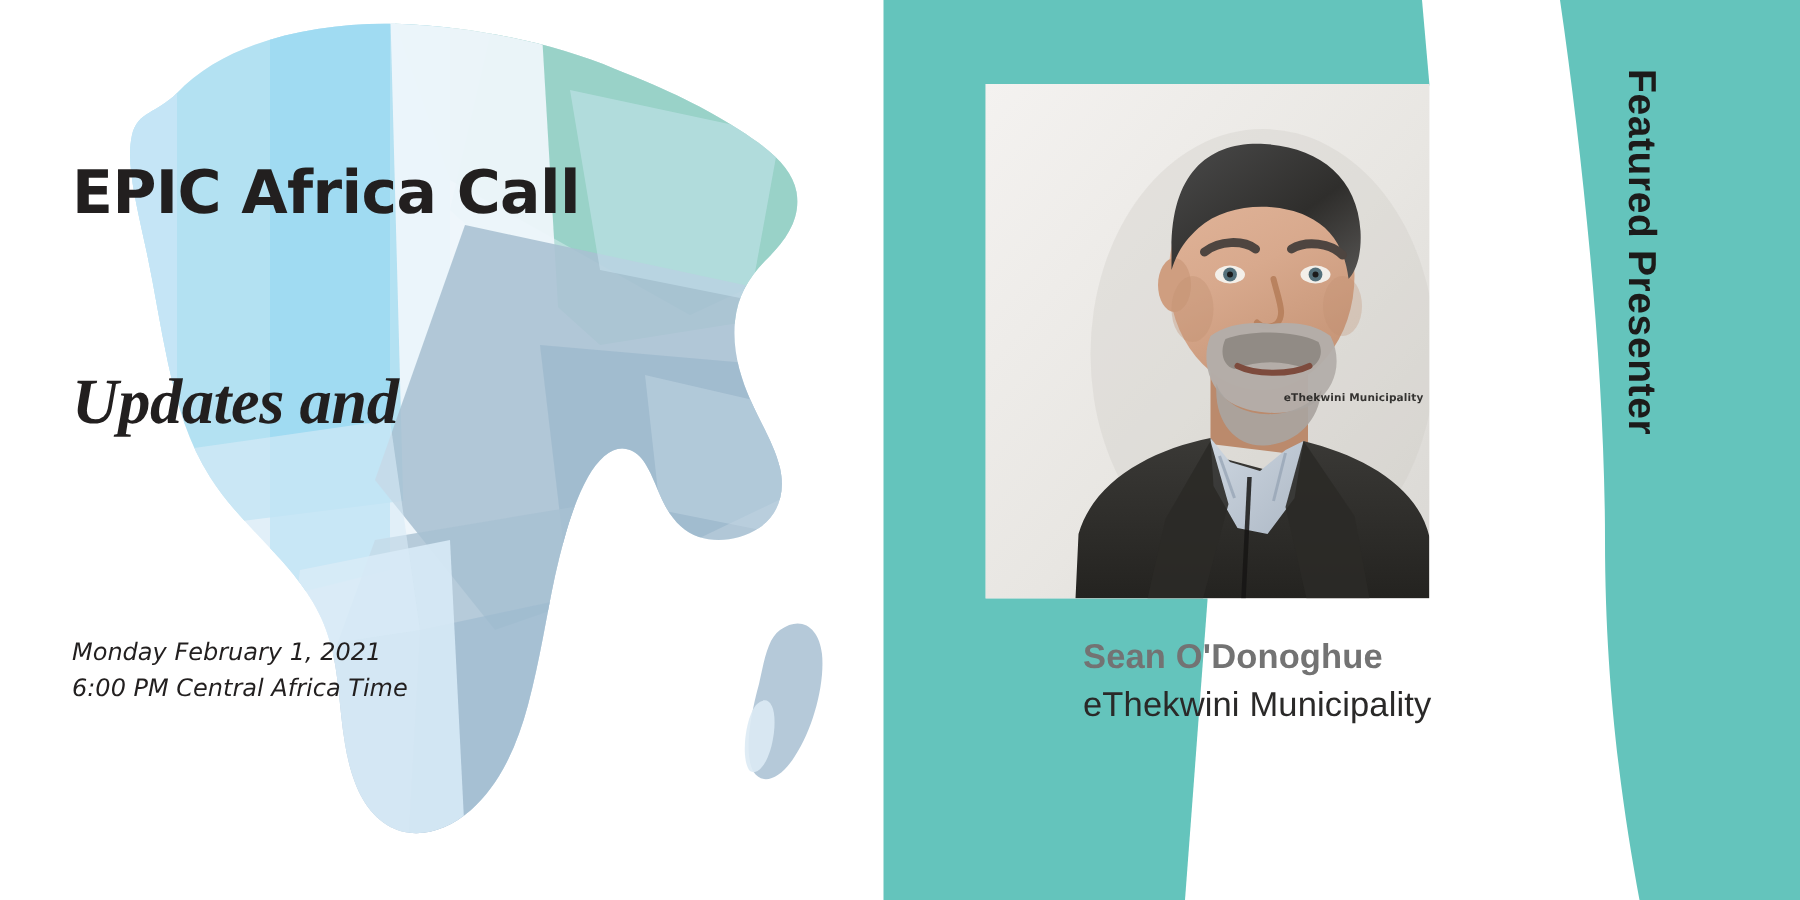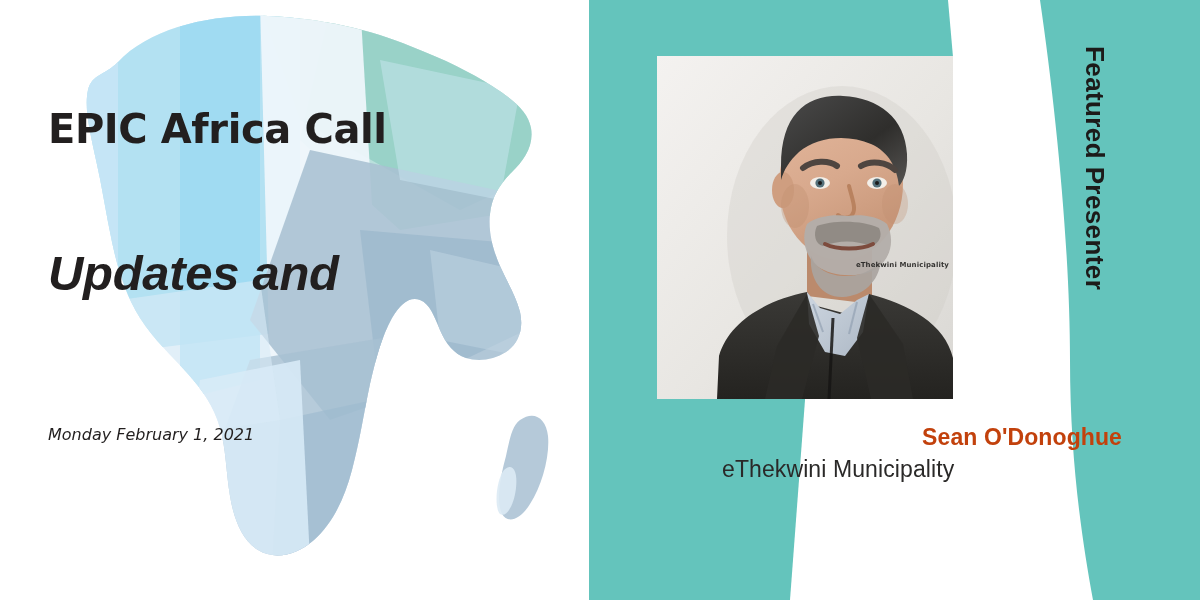--- a/index.html
+++ b/index.html
@@ -49,22 +49,22 @@
     font-weight: 700;
     letter-spacing: -0.4px;
     color: #221f1f;
     white-space: nowrap;
   }
 
   #event-subtitle {
     position: absolute;
     left: 0; top: 241px;
     margin: 0;
-    font-family: Liberation Sans, sans-serif;
-    font-size: 49px;
+    font-family: Liberation Serif, serif;
+    font-size: 43px;
     font-weight: 700;
     font-style: italic;
     line-height: 1.32;
     letter-spacing: -0.3px;
     color: #221f1f;
   }
   #event-subtitle .sub-line { display: block; white-space: nowrap; }
 
   #event-datetime {
     position: absolute;
@@ -117,24 +117,23 @@
   #presenter-caption {
     position: absolute;
     left: 722px; top: 424px;
     width: 400px;
   }
   #presenter-name {
     margin: 0;
     font-family: "Liberation Sans", sans-serif;
     font-size: 23px;
     font-weight: 700;
-    color: #c2410c;
+    color: #737373;
     letter-spacing: 0.1px;
     white-space: nowrap;
-    text-align: right;
   }
   #presenter-org {
     margin: 5px 0 0 0;
     font-family: "Liberation Sans", sans-serif;
     font-size: 23px;
     font-weight: 400;
     color: #2a2928;
     letter-spacing: 0.1px;
     white-space: nowrap;
   }
@@ -235,20 +234,21 @@
 
     <div id="left-copy">
       <h1 id="event-title">EPIC Africa Call</h1>
 
       <h2 id="event-subtitle">
         <span class="sub-line">Updates  and</span>
       </h2>
 
       <div id="event-datetime">
         <span class="dt-line">Monday February 1, 2021</span>
+        <span class="dt-line">6:00 PM Central Africa Time</span>
       </div>
     </div>
   </div>
 
   <svg id="teal-panel" viewBox="0 0 1200 600" aria-hidden="true">
 
     <polygon points="589,0 760,0 800,0 805,400 790,600 589,600" fill="#64c4bc"></polygon>
 
     <polygon points="760,0 948,0 953,57 657,57 657,0" fill="#64c4bc"></polygon>
 

